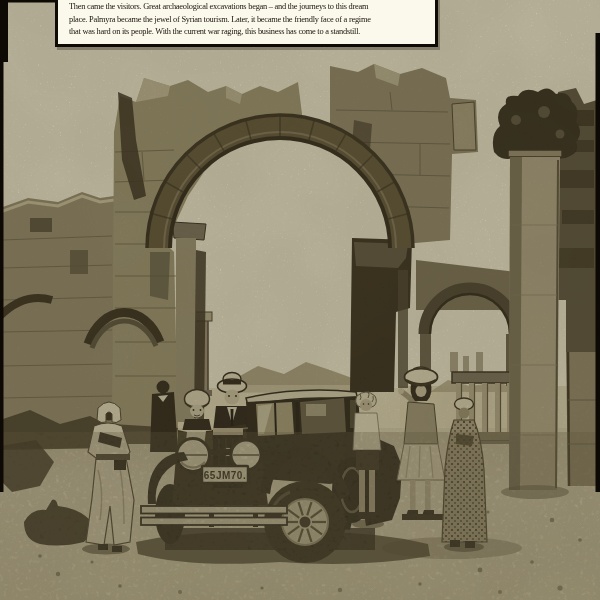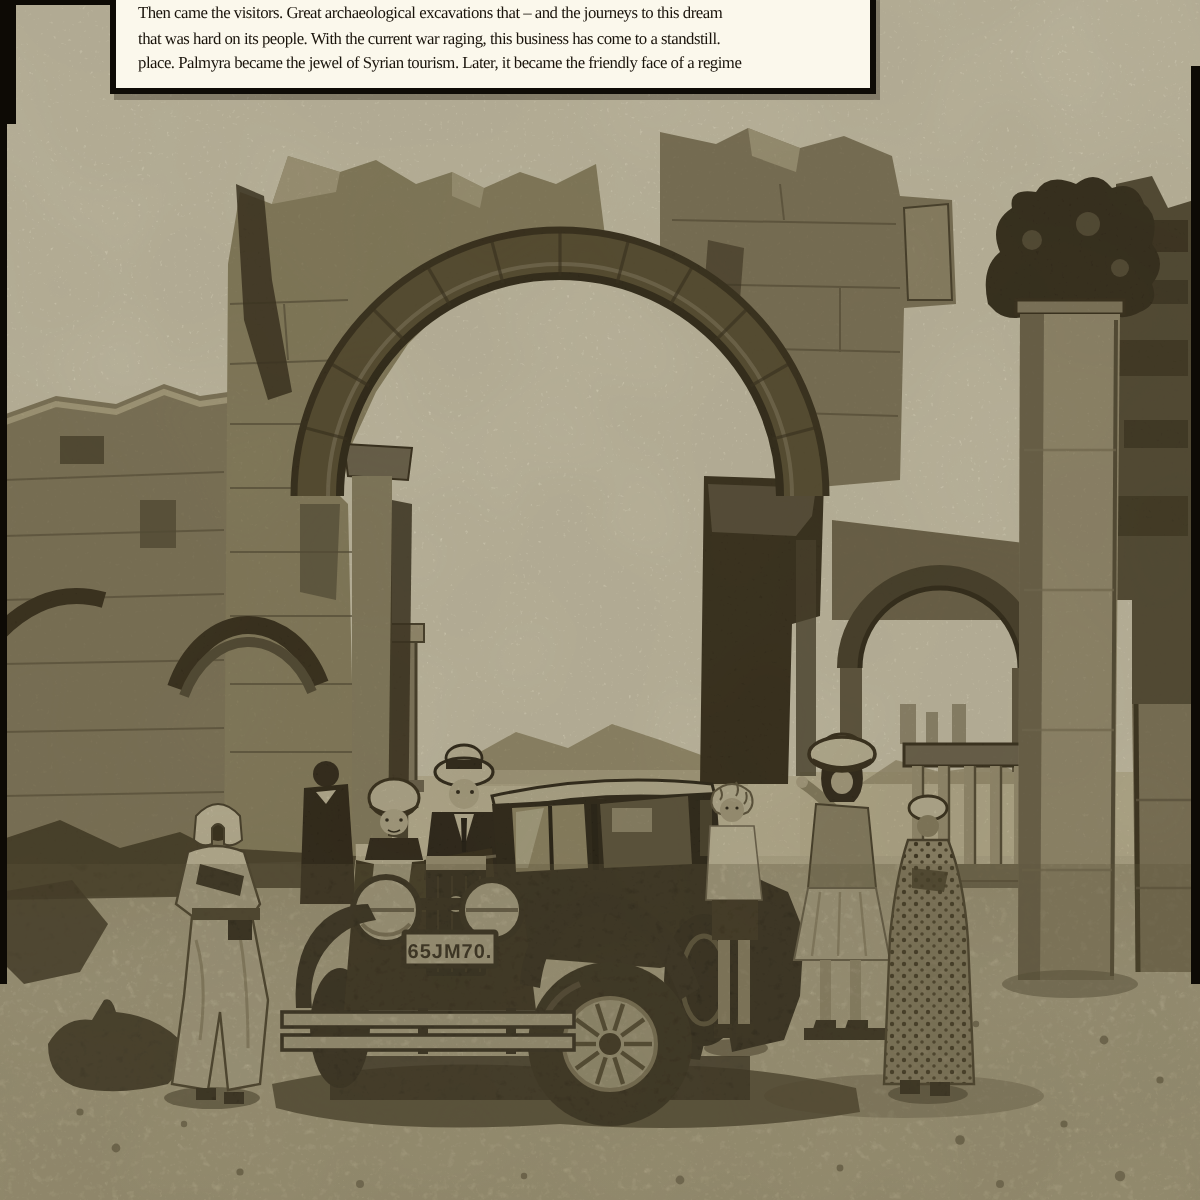--- a/index.html
+++ b/index.html
@@ -412,18 +412,18 @@
 
     <g fill="#0d0a05">
       <rect x="0" y="0" width="60" height="2.5"></rect>
       <rect x="0" y="0" width="8" height="62"></rect>
       <rect x="0" y="0" width="3.5" height="492"></rect>
       <rect x="595.5" y="33" width="4.5" height="459"></rect>
     </g>
   </svg>
 
   <div class="caption-box">
-    <div class="caption-line">Then came the visitors. Great archaeological excavations that – and the journeys to this dream</div>
+    <div class="caption-line">Then came the visitors. Great archaeological excavations began – and the journeys to this dream</div>
+    <div class="caption-line">place. Palmyra became the jewel of Syrian tourism. Later, it became the friendly face of a regime</div>
     <div class="caption-line">that was hard on its people. With the current war raging, this business has come to a standstill.</div>
-    <div class="caption-line">place. Palmyra became the jewel of Syrian tourism. Later, it became the friendly face of a regime</div>
   </div>
 
 </div>
 
 </body></html>

